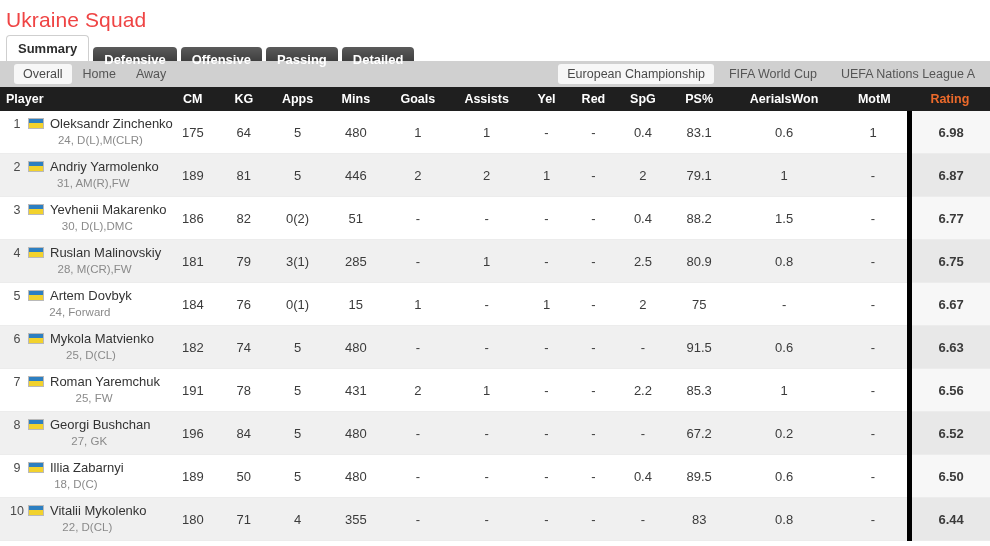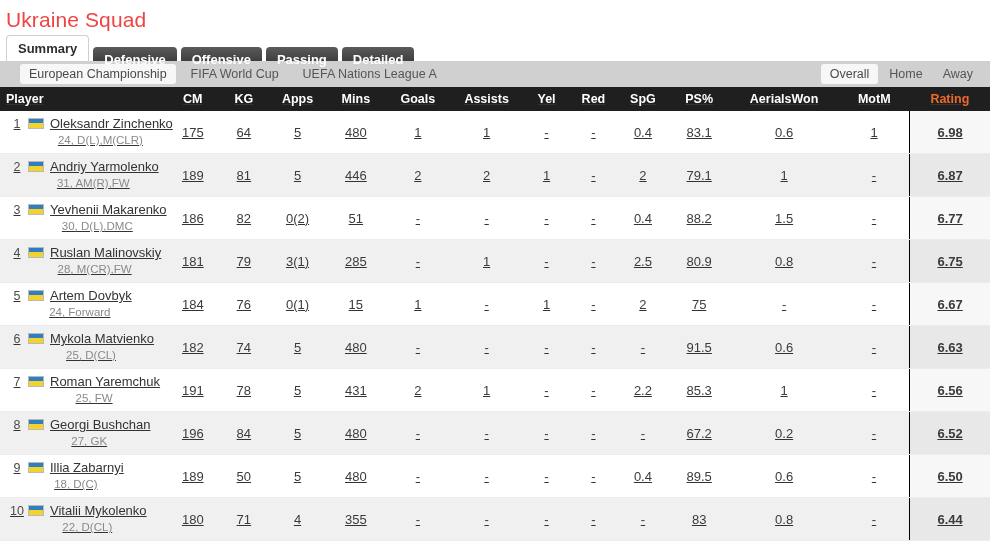--- a/index.html
+++ b/index.html
@@ -102,21 +102,20 @@
 
   
   .table-wrap {
     width: 990px;
     background: #fff;
   }
   table.stats {
     width: 990px;
     border-collapse: collapse;
     table-layout: fixed;
-    text-decoration: underline;
   }
   table.stats thead th {
     background: #1f1f1f;
     color: #ffffff;
     font-size: 12.5px;
     font-weight: bold;
     height: 24px;
     text-align: center;
     padding: 0;
     white-space: nowrap;
@@ -145,21 +144,21 @@
     background: #ffffff;
   }
   td.col-player {
     text-align: left;
     padding-left: 6px !important;
   }
   td.col-rating {
     color: #ec6a2b;
     font-weight: bold;
     font-size: 13px;
-    border-left: 1px solid #000000;
+    border-left: 5px solid #000000;
     background: #f7f7f7 !important;
   }
   table.stats tbody tr:nth-child(even) td.col-rating {
     background: #e8e8e8 !important;
   }
 
   .player-cell {
     display: flex;
     align-items: flex-start;
   }
@@ -211,29 +210,29 @@
 
   <div class="tab-strip" id="tab-strip">
       <div class="tab active">Summary</div>
       <div class="tab">Defensive</div>
       <div class="tab">Offensive</div>
       <div class="tab">Passing</div>
       <div class="tab">Detailed</div>
     </div>
 
   <div class="filter-bar">
+    <div class="filter-group left" id="venue-filters">
+        <div class="filter-item selected">Overall</div>
+        <div class="filter-item">Home</div>
+        <div class="filter-item">Away</div>
+      </div>
     <div class="filter-group right" id="competition-filters">
         <div class="filter-item selected">European Championship</div>
         <div class="filter-item">FIFA World Cup</div>
         <div class="filter-item">UEFA Nations League A</div>
-      </div>
-    <div class="filter-group left" id="venue-filters">
-        <div class="filter-item selected">Overall</div>
-        <div class="filter-item">Home</div>
-        <div class="filter-item">Away</div>
       </div>
   </div>
 
   <div class="table-wrap">
     <table class="stats">
       <colgroup>
         <col style="width:160px">
         <col style="width:50px">
         <col style="width:48px">
         <col style="width:55px">

